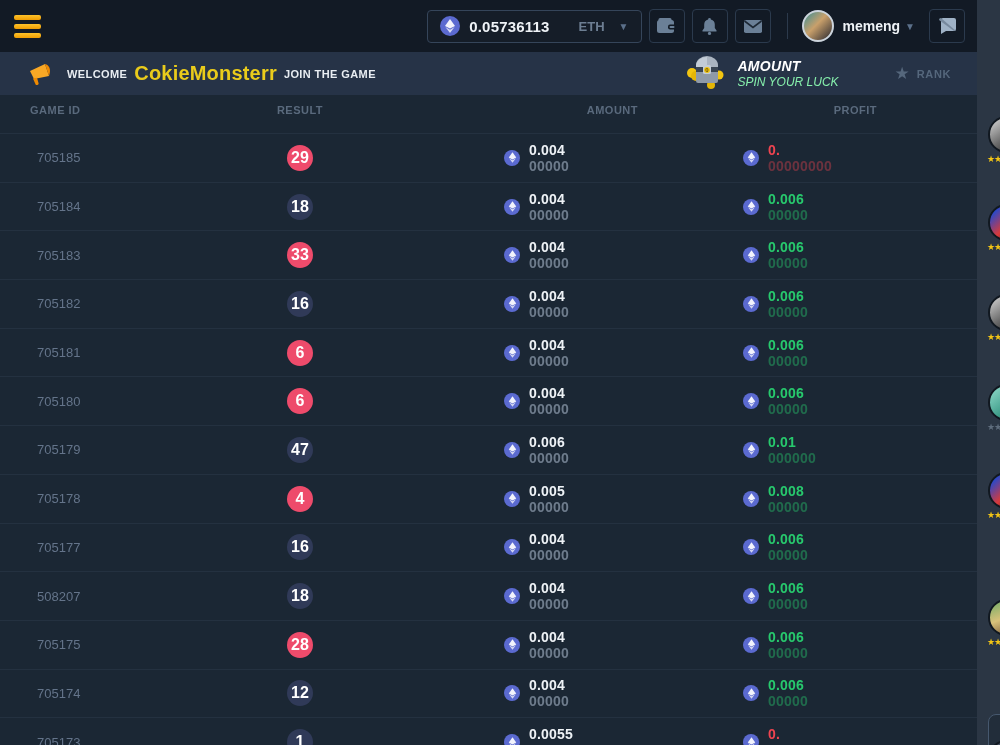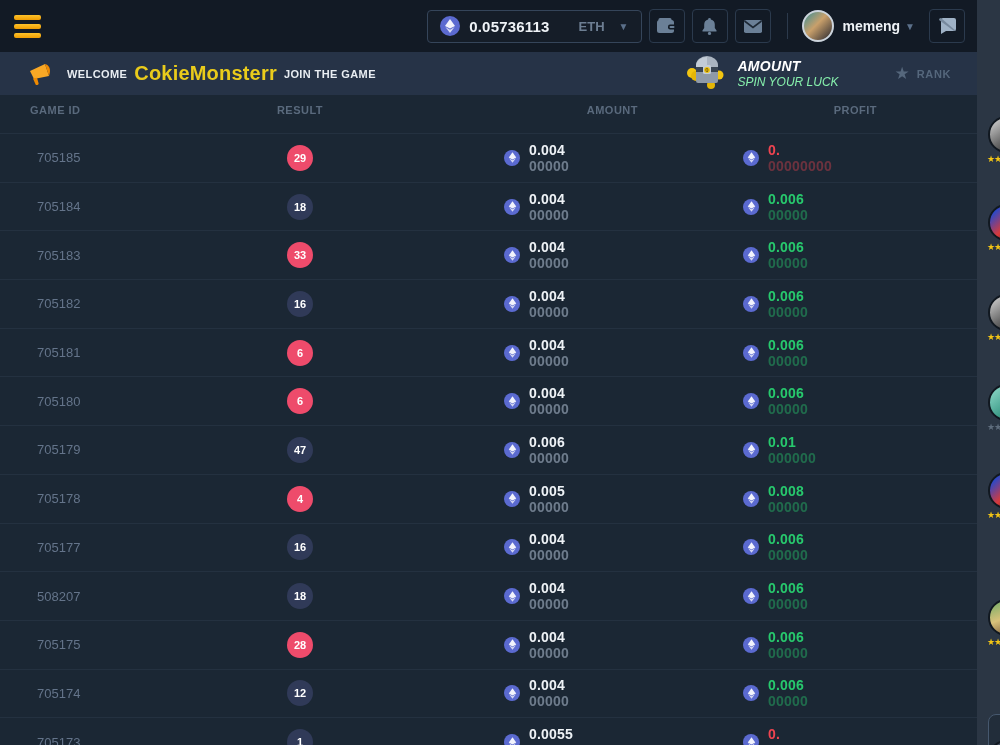--- a/index.html
+++ b/index.html
@@ -47,21 +47,21 @@
   .tr,.thead{display:grid;grid-template-columns:220px 160px 280px 1fr;align-items:center;}
   .thead{height:38px;align-items:start;padding-top:9px;}
   .th{color:#5a6a7d;font-size:11px;font-weight:bold;letter-spacing:.5px;}
   .th-id{padding-left:30px;}
   .th-result{text-align:center;}
   .th-amount{text-align:right;padding-right:22px;}
   .th-profit{text-align:right;padding-right:100px;}
   .tr{height:48.7px;border-top:1px solid var(--divider);cursor:pointer;}
   .td-id{padding-left:37px;color:#64748a;font-size:13px;}
   .td-result{display:flex;justify-content:center;}
-  .badge{min-width:26px;height:26px;border-radius:50%;display:inline-flex;align-items:center;justify-content:center;color:#fff;font-size:11px;font-weight:bold;padding:0 4px;}
+  .badge{min-width:26px;height:26px;border-radius:50%;display:inline-flex;align-items:center;justify-content:center;color:#fff;font-size:16px;font-weight:bold;padding:0 4px;}
   .badge.red{background:var(--badge-red);}
   .badge.navy{background:var(--badge-navy);}
   .td-amount,.td-profit{display:flex;align-items:center;}
   .td-amount .coin{margin-left:124px;}
   .td-profit .coin{margin-left:83px;}
   .val{font-size:14px;font-weight:bold;margin-left:9px;letter-spacing:.2px;white-space:nowrap;}
   .val .main{color:var(--white);}
   .val .rest{color:#6e7c8c;}
   .win .main{color:var(--green);}
   .win .rest{color:var(--green);opacity:.42;}

